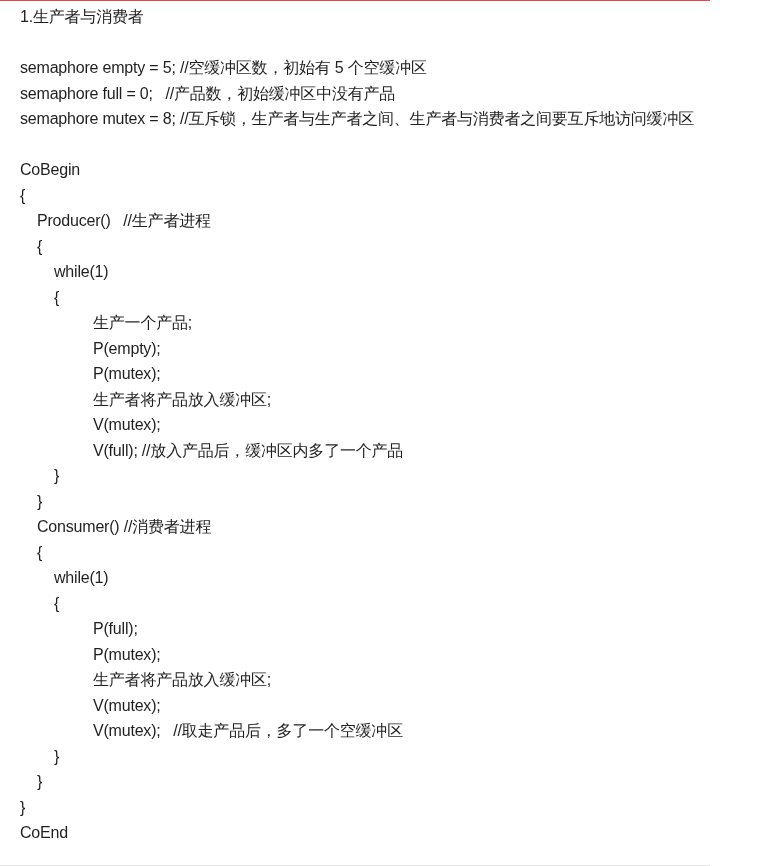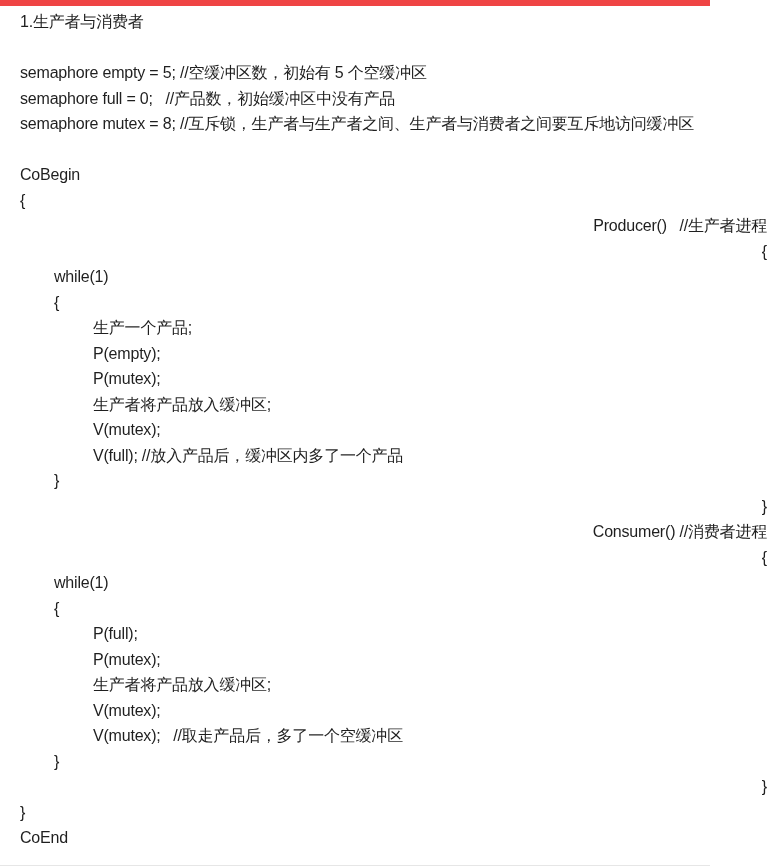--- a/index.html
+++ b/index.html
@@ -13,40 +13,40 @@
       overflow: hidden;
       position: relative;
       font-family: "Liberation Sans", "DejaVu Sans", sans-serif;
       color: #1f1f1f;
     }
     .page {
       position: absolute;
       left: 0; top: 0;
       width: 710px;
       height: 866px;
-      border-top: 6px solid #ef4444;
+      border-top: 1px solid #ef4444;
       border-bottom: 1px solid #e6e6e6;
       box-sizing: border-box;
     }
     .doc {
       position: absolute;
       left: 0;
       top: 3px;
       width: 767px;
     }
     .line {
       height: 25.5px;
       line-height: 25.5px;
       font-size: 16px;
       white-space: pre;
       letter-spacing: -0.2px;
     }
     .line.blank { }
     .i0 { padding-left: 20px; }
-    .i1 { padding-left: 37px; text-align: right; }
+    .i1 { padding-left: 37px; }
     .i2 { padding-left: 54px; }
     .i3 { padding-left: 93px; }
   </style>
 </head>
 <body>
 
 <div class="page">
   <div class="doc">
     <div class="line i0">1.生产者与消费者</div>
     <div class="line i0 blank"></div>

